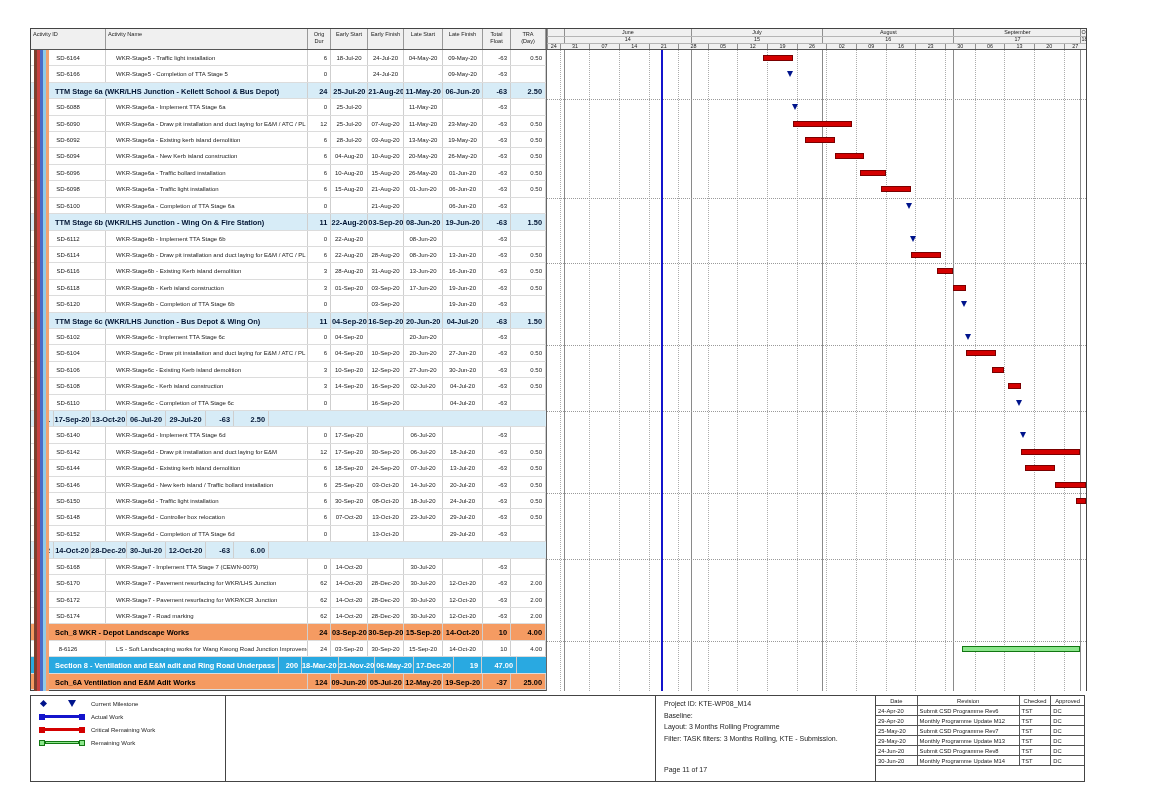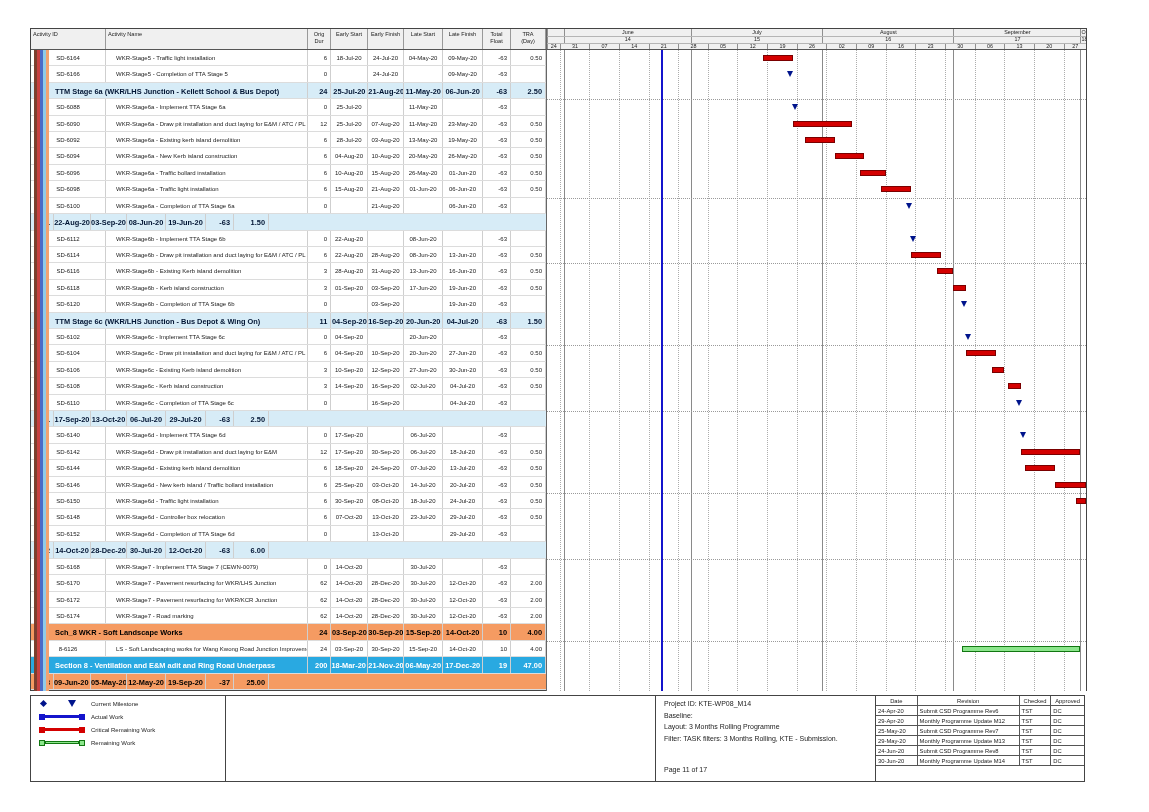--- a/index.html
+++ b/index.html
@@ -232,20 +232,21 @@
           <div class="tcell nm" style="width: 202px;">WKR-Stage6a - Completion of TTA Stage 6a</div>
           <div class="tcell r" style="width: 23px;">0</div>
           <div class="tcell c" style="width: 37px;"></div>
           <div class="tcell c" style="width: 36px;">21-Aug-20</div>
           <div class="tcell c" style="width: 39px;"></div>
           <div class="tcell c" style="width: 40px;">06-Jun-20</div>
           <div class="tcell r" style="width: 28px;">-63</div>
           <div class="tcell r" style="width: 35px;"></div>
         </div>
         <div class="trow g" style="top: 164.1px; height: 16.41px;">
+          <div class="tcell ttl" style="width: 278px;">TTM Stage 6b (WKR/LHS Junction - Wing On &amp; Fire Station)</div>
           <div class="tcell r" style="width: 23px;">11</div>
           <div class="tcell c" style="width: 37px;">22-Aug-20</div>
           <div class="tcell c" style="width: 36px;">03-Sep-20</div>
           <div class="tcell c" style="width: 39px;">08-Jun-20</div>
           <div class="tcell c" style="width: 40px;">19-Jun-20</div>
           <div class="tcell r" style="width: 28px;">-63</div>
           <div class="tcell r" style="width: 35px;">1.50</div>
         </div>
         <div class="trow a" style="top: 180.51px; height: 16.41px;">
           <div class="tcell c" style="width: 75px;">SD-6112</div>
@@ -500,54 +501,55 @@
           <div class="tcell nm" style="width: 202px;">WKR-Stage7 - Road marking</div>
           <div class="tcell r" style="width: 23px;">62</div>
           <div class="tcell c" style="width: 37px;">14-Oct-20</div>
           <div class="tcell c" style="width: 36px;">28-Dec-20</div>
           <div class="tcell c" style="width: 39px;">30-Jul-20</div>
           <div class="tcell c" style="width: 40px;">12-Oct-20</div>
           <div class="tcell r" style="width: 28px;">-63</div>
           <div class="tcell r" style="width: 35px;">2.00</div>
         </div>
         <div class="trow o" style="top: 574.35px; height: 16.41px;">
-          <div class="tcell ttl" style="width: 278px;">Sch_8 WKR - Soft Landscape Works</div>
+          <div class="tcell ttl" style="width: 278px;">Sch_8 WKR - Depot Landscape Works</div>
           <div class="tcell r" style="width: 23px;">24</div>
           <div class="tcell c" style="width: 37px;">03-Sep-20</div>
           <div class="tcell c" style="width: 36px;">30-Sep-20</div>
           <div class="tcell c" style="width: 39px;">15-Sep-20</div>
           <div class="tcell c" style="width: 40px;">14-Oct-20</div>
           <div class="tcell r" style="width: 28px;">10</div>
           <div class="tcell r" style="width: 35px;">4.00</div>
         </div>
         <div class="trow a" style="top: 590.76px; height: 16.41px;">
           <div class="tcell c" style="width: 75px;">8-6126</div>
           <div class="tcell nm" style="width: 202px;">LS - Soft Landscaping works for Wang Kwong Road Junction Improvement</div>
           <div class="tcell r" style="width: 23px;">24</div>
           <div class="tcell c" style="width: 37px;">03-Sep-20</div>
           <div class="tcell c" style="width: 36px;">30-Sep-20</div>
           <div class="tcell c" style="width: 39px;">15-Sep-20</div>
           <div class="tcell c" style="width: 40px;">14-Oct-20</div>
           <div class="tcell r" style="width: 28px;">10</div>
           <div class="tcell r" style="width: 35px;">4.00</div>
         </div>
         <div class="trow b" style="top: 607.17px; height: 16.41px;">
-          <div class="tcell ttl" style="width: 278px;">Section 8 - Ventilation and E&amp;M adit and Ring Road Underpass</div>
+          <div class="tcell ttl" style="width: 248px;">Section 8 - Ventilation and E&amp;M adit and Ring Road Underpass</div>
           <div class="tcell r" style="width: 23px;">200</div>
           <div class="tcell c" style="width: 37px;">18-Mar-20 A</div>
           <div class="tcell c" style="width: 36px;">21-Nov-20</div>
           <div class="tcell c" style="width: 39px;">06-May-20</div>
           <div class="tcell c" style="width: 40px;">17-Dec-20</div>
           <div class="tcell r" style="width: 28px;">19</div>
           <div class="tcell r" style="width: 35px;">47.00</div>
         </div>
         <div class="trow o" style="top: 623.58px; height: 16.41px;">
-          <div class="tcell r" style="width: 23px;">203</div>
+          <div class="tcell ttl" style="width: 278px;">Sch_6A Ventilation and E&amp;M Adit Works</div>
+          <div class="tcell r" style="width: 23px;">124</div>
           <div class="tcell c" style="width: 37px;">09-Jun-20 A</div>
-          <div class="tcell c" style="width: 36px;">05-May-20</div>
+          <div class="tcell c" style="width: 36px;">05-Jul-20</div>
           <div class="tcell c" style="width: 39px;">12-May-20</div>
           <div class="tcell c" style="width: 40px;">19-Sep-20</div>
           <div class="tcell r" style="width: 28px;">-37</div>
           <div class="tcell r" style="width: 35px;">25.00</div>
         </div>
         <div class="stripe" style="left: 3px; background: rgb(123, 63, 46);"></div>
         <div class="stripe" style="left: 6px; background: rgb(200, 64, 64);"></div>
         <div class="stripe" style="left: 9px; background: rgb(74, 107, 200);"></div>
         <div class="stripe" style="left: 12px; background: rgb(143, 203, 232);"></div>
         <div class="stripe" style="left: 15px; background: rgb(242, 162, 113);"></div>

